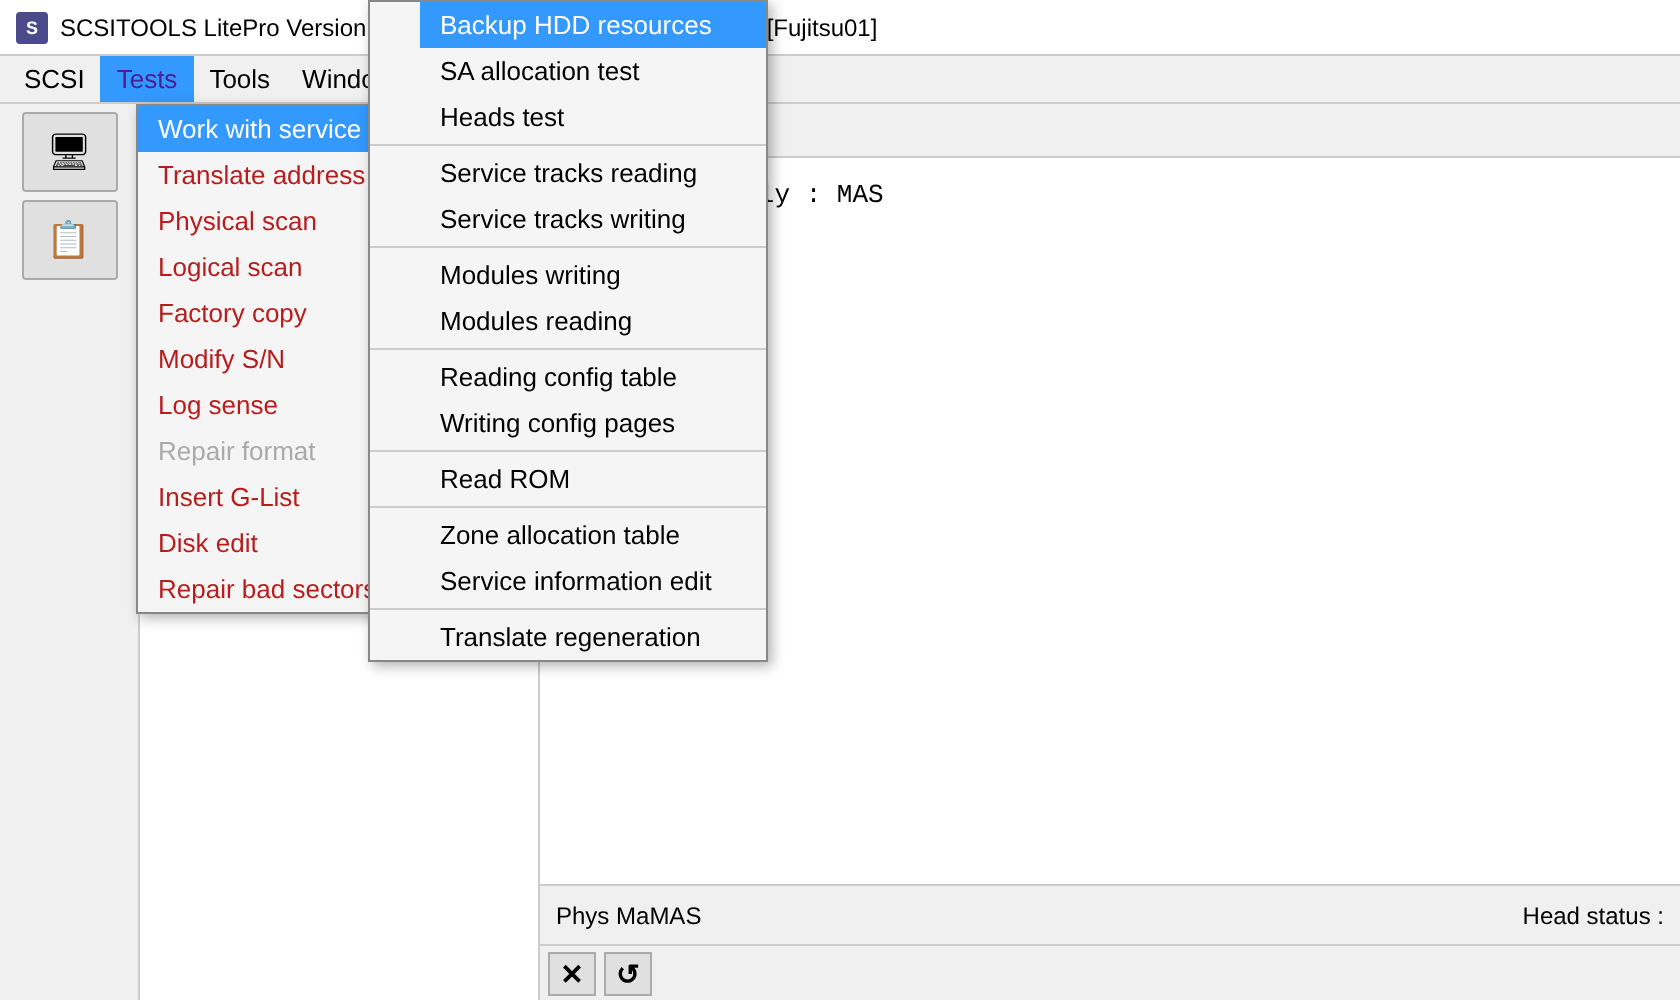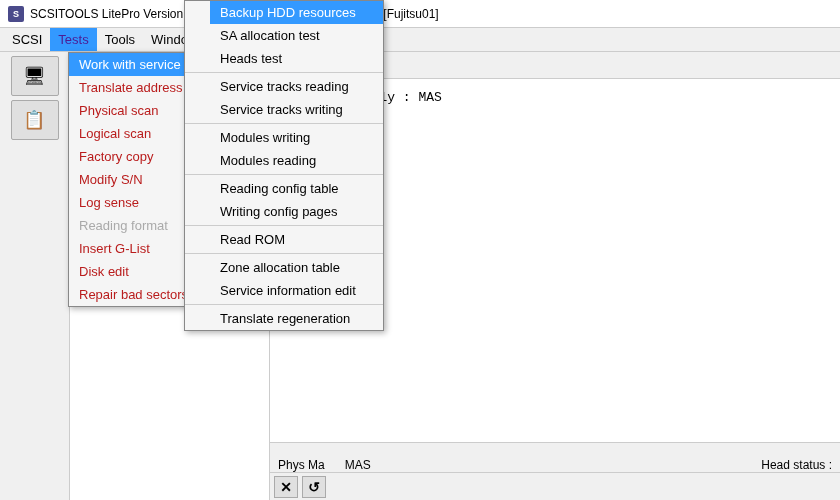--- a/index.html
+++ b/index.html
@@ -192,24 +192,24 @@
     
     .phys-bar {
       position: absolute;
       bottom: 28px;
       left: 0;
       right: 0;
       height: 30px;
       background: #f0f0f0;
       border-top: 1px solid #ccc;
       display: flex;
-      align-items: flex-end;
+      align-items: center;
       padding: 0 8px;
       font-size: 12px;
-      gap: 20px;
+      gap: 0;
     }
 
     
     .dropdown-container {
       position: absolute;
       top: 0;
       left: 0;
       z-index: 100;
     }
 
@@ -370,21 +370,21 @@
     <div class="menu-dropdown-item">
       <span>Factory copy</span>
     </div>
     <div class="menu-dropdown-item">
       <span>Modify S/N</span>
     </div>
     <div class="menu-dropdown-item">
       <span>Log sense</span>
     </div>
     <div class="menu-dropdown-item disabled">
-      <span>Reading format</span>
+      <span>Repair format</span>
     </div>
     <div class="menu-dropdown-item">
       <span>Insert G-List</span>
     </div>
     <div class="menu-dropdown-item">
       <span>Disk edit</span>
     </div>
     <div class="menu-dropdown-item">
       <span>Repair bad sectors</span>
     </div>

